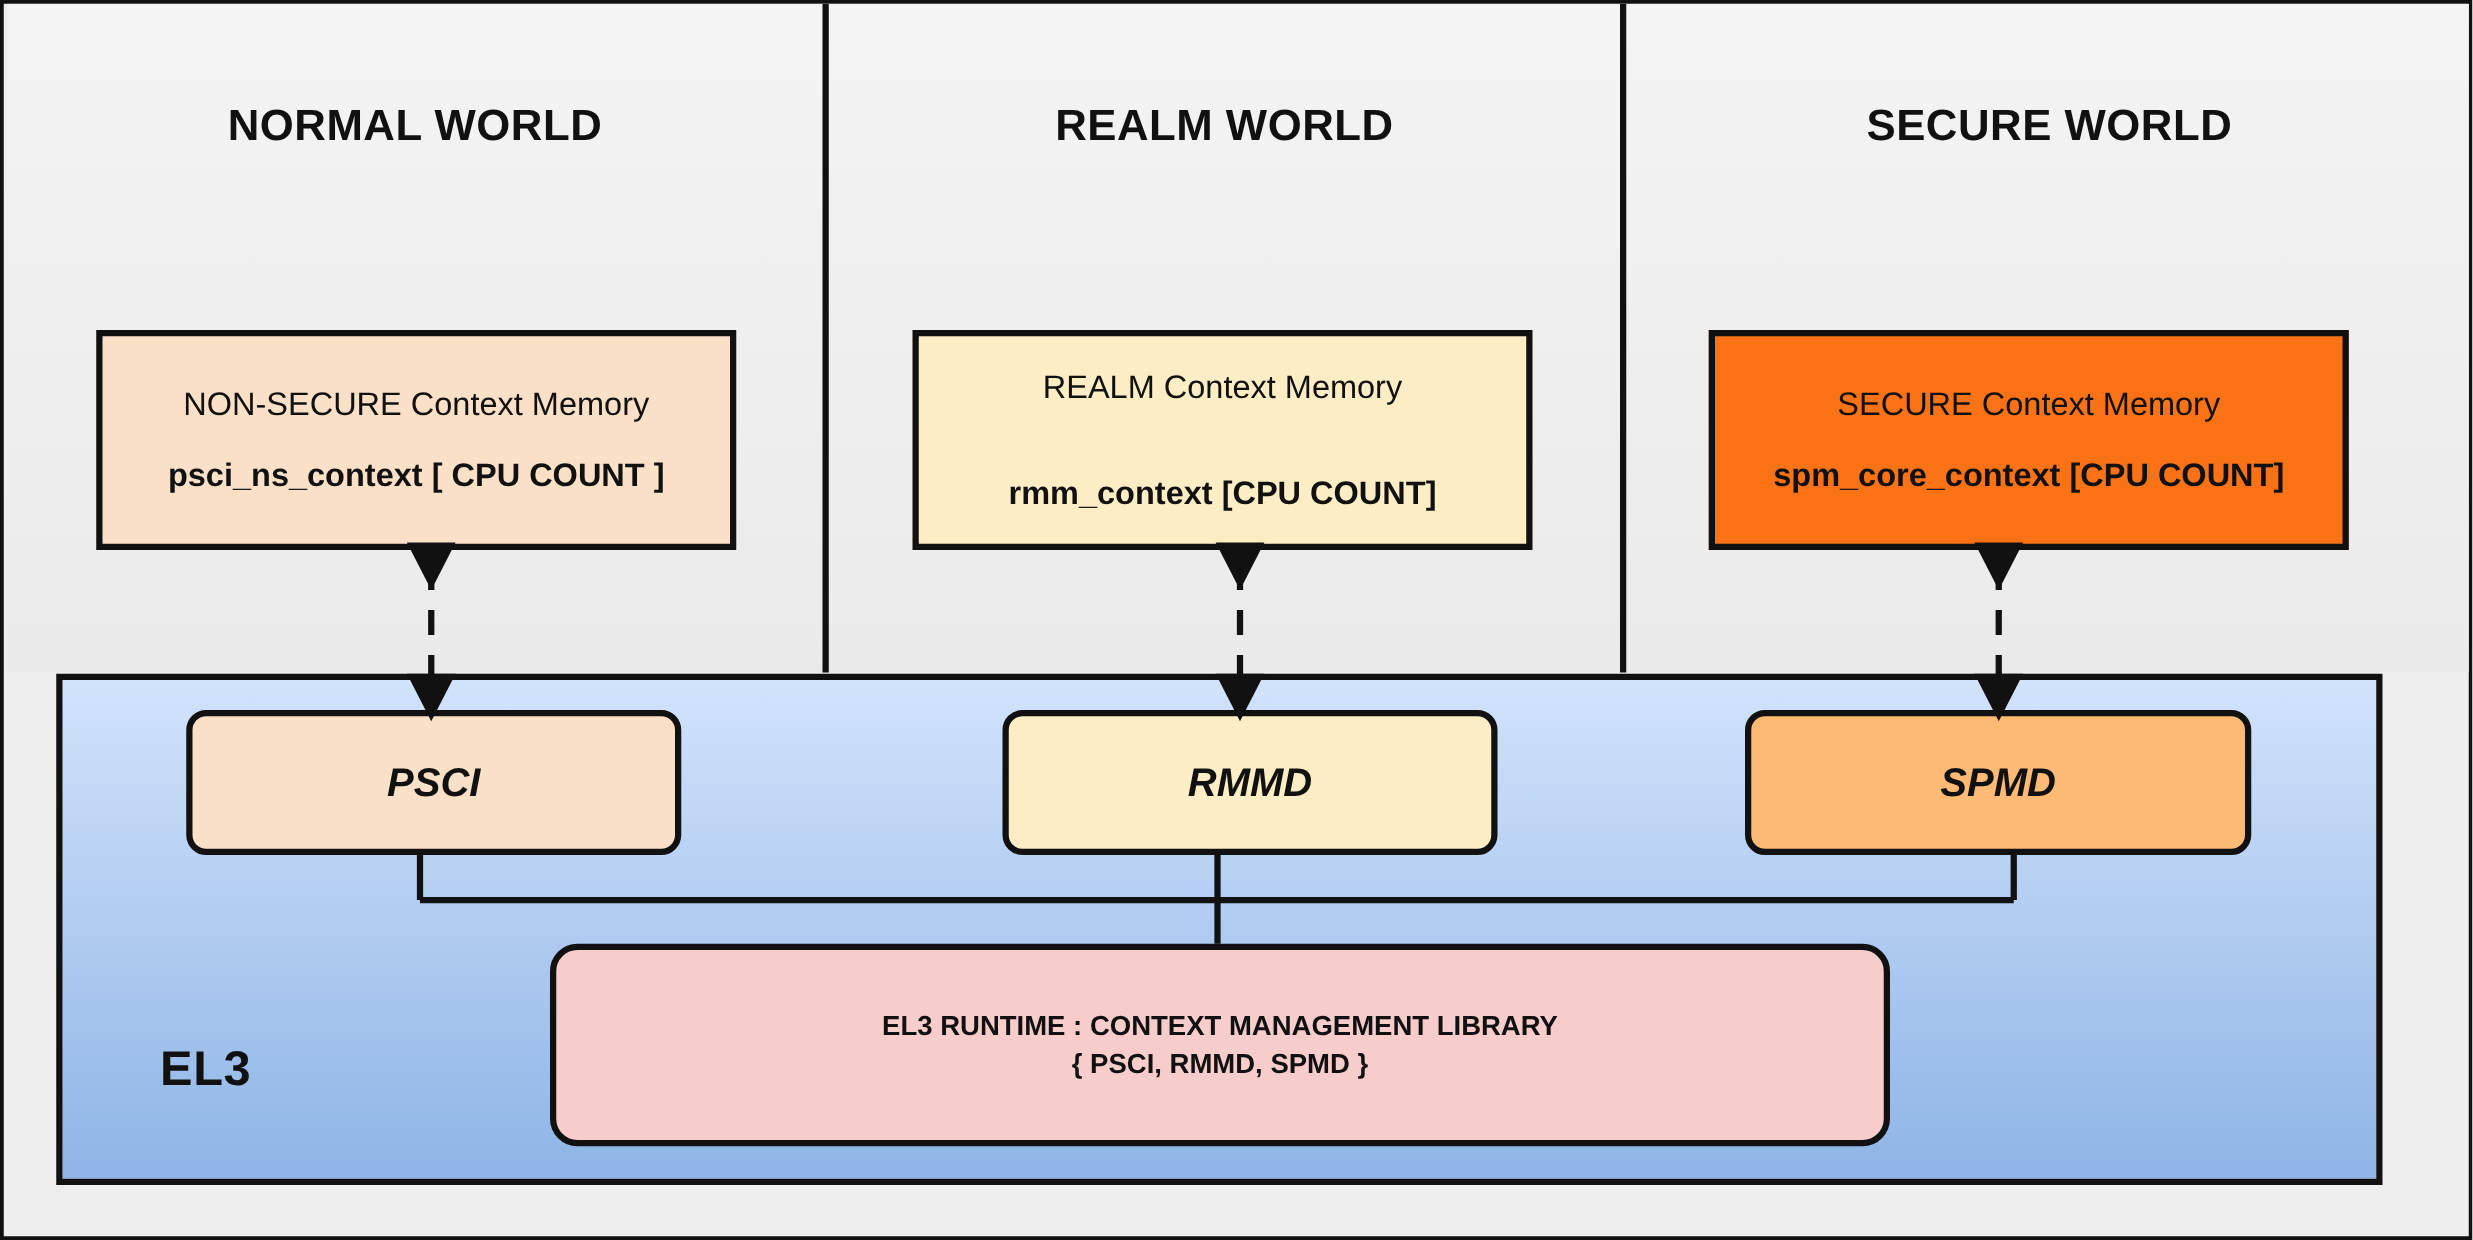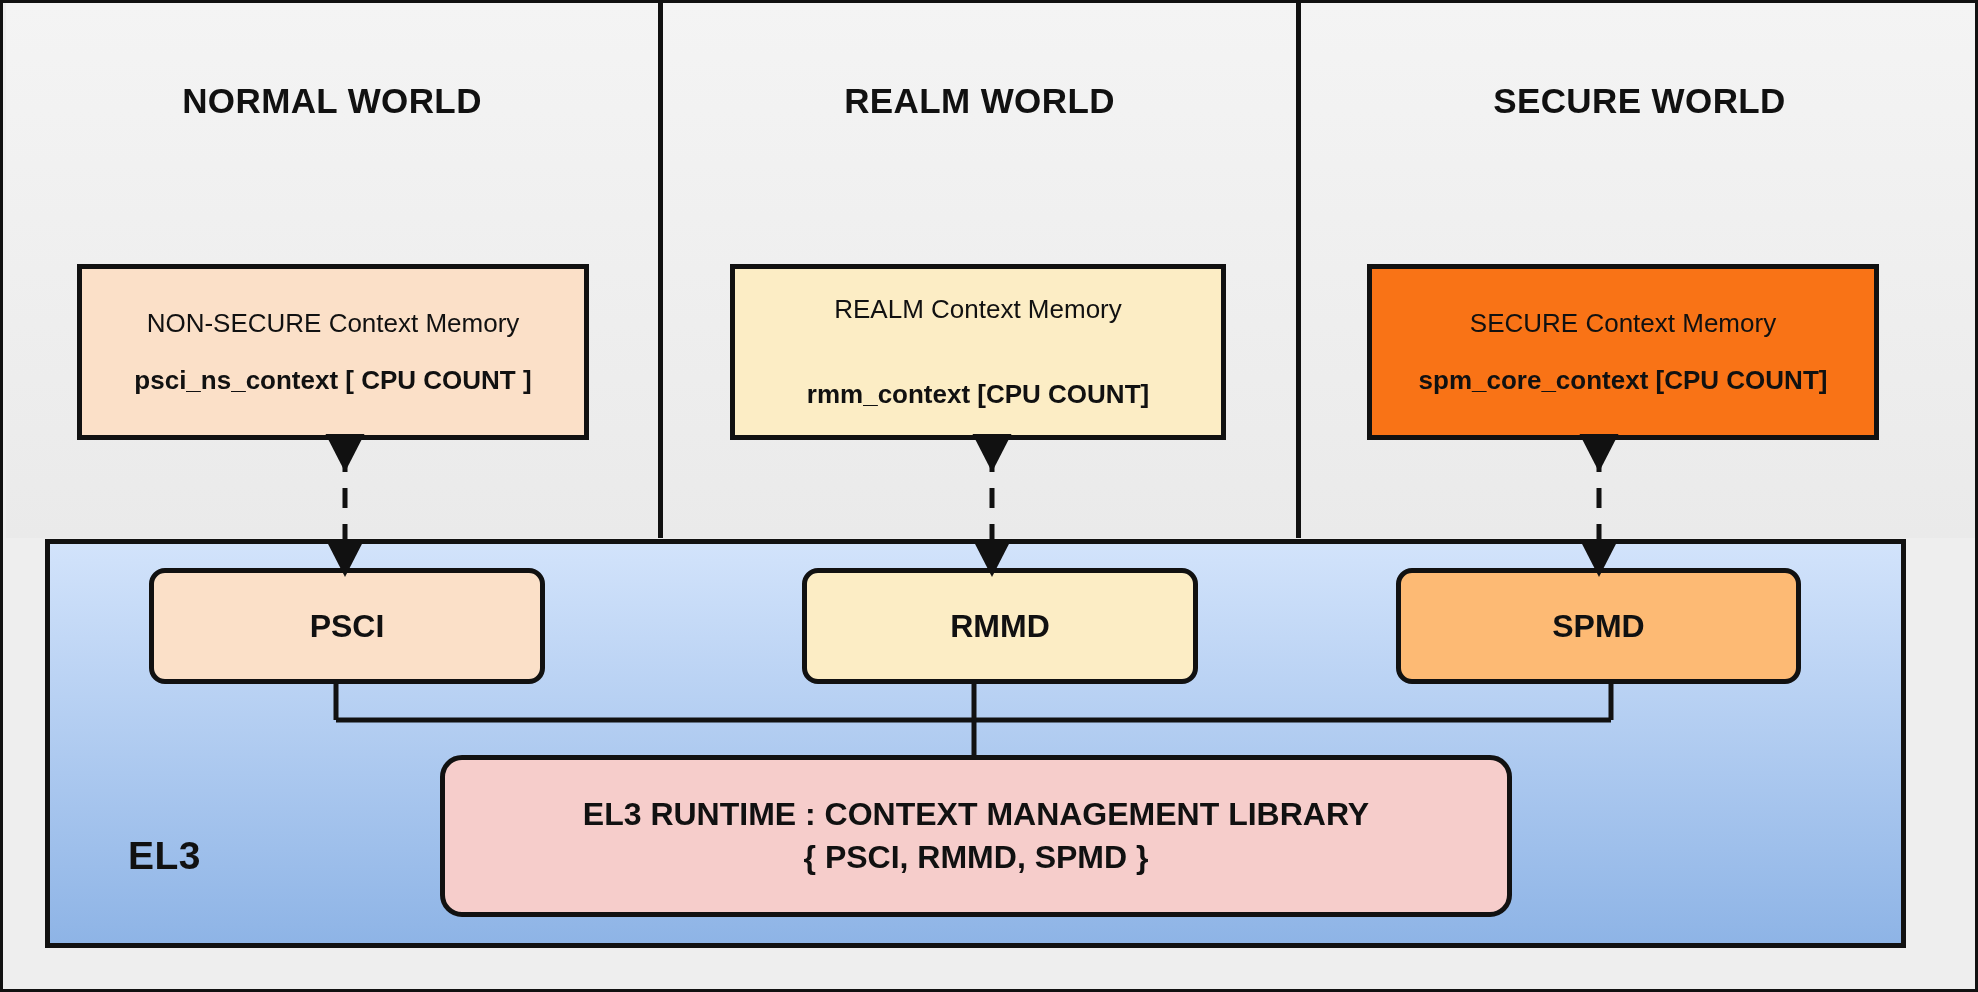--- a/index.html
+++ b/index.html
@@ -101,37 +101,38 @@
     position: absolute;
     box-sizing: border-box;
     border: 5px solid #111111;
     border-radius: 16px;
     display: flex;
     align-items: center;
     justify-content: center;
     font-size: 32px;
     font-weight: bold;
     color: #111111;
+    font-style: italic;
   }
 
   .runtime-box {
     position: absolute;
     box-sizing: border-box;
     border: 5px solid #111111;
     border-radius: 22px;
     background: #f6cdcb;
     display: flex;
     flex-direction: column;
     align-items: center;
     justify-content: center;
     text-align: center;
     line-height: 1.35;
   }
   .runtime-line {
-    font-size: 32px;
+    font-size: 22px;
     font-weight: bold;
     color: #111111;
   }
 
   
   #wires {
     position: absolute;
     left: 0;
     top: 0;
     width: 1978px;

